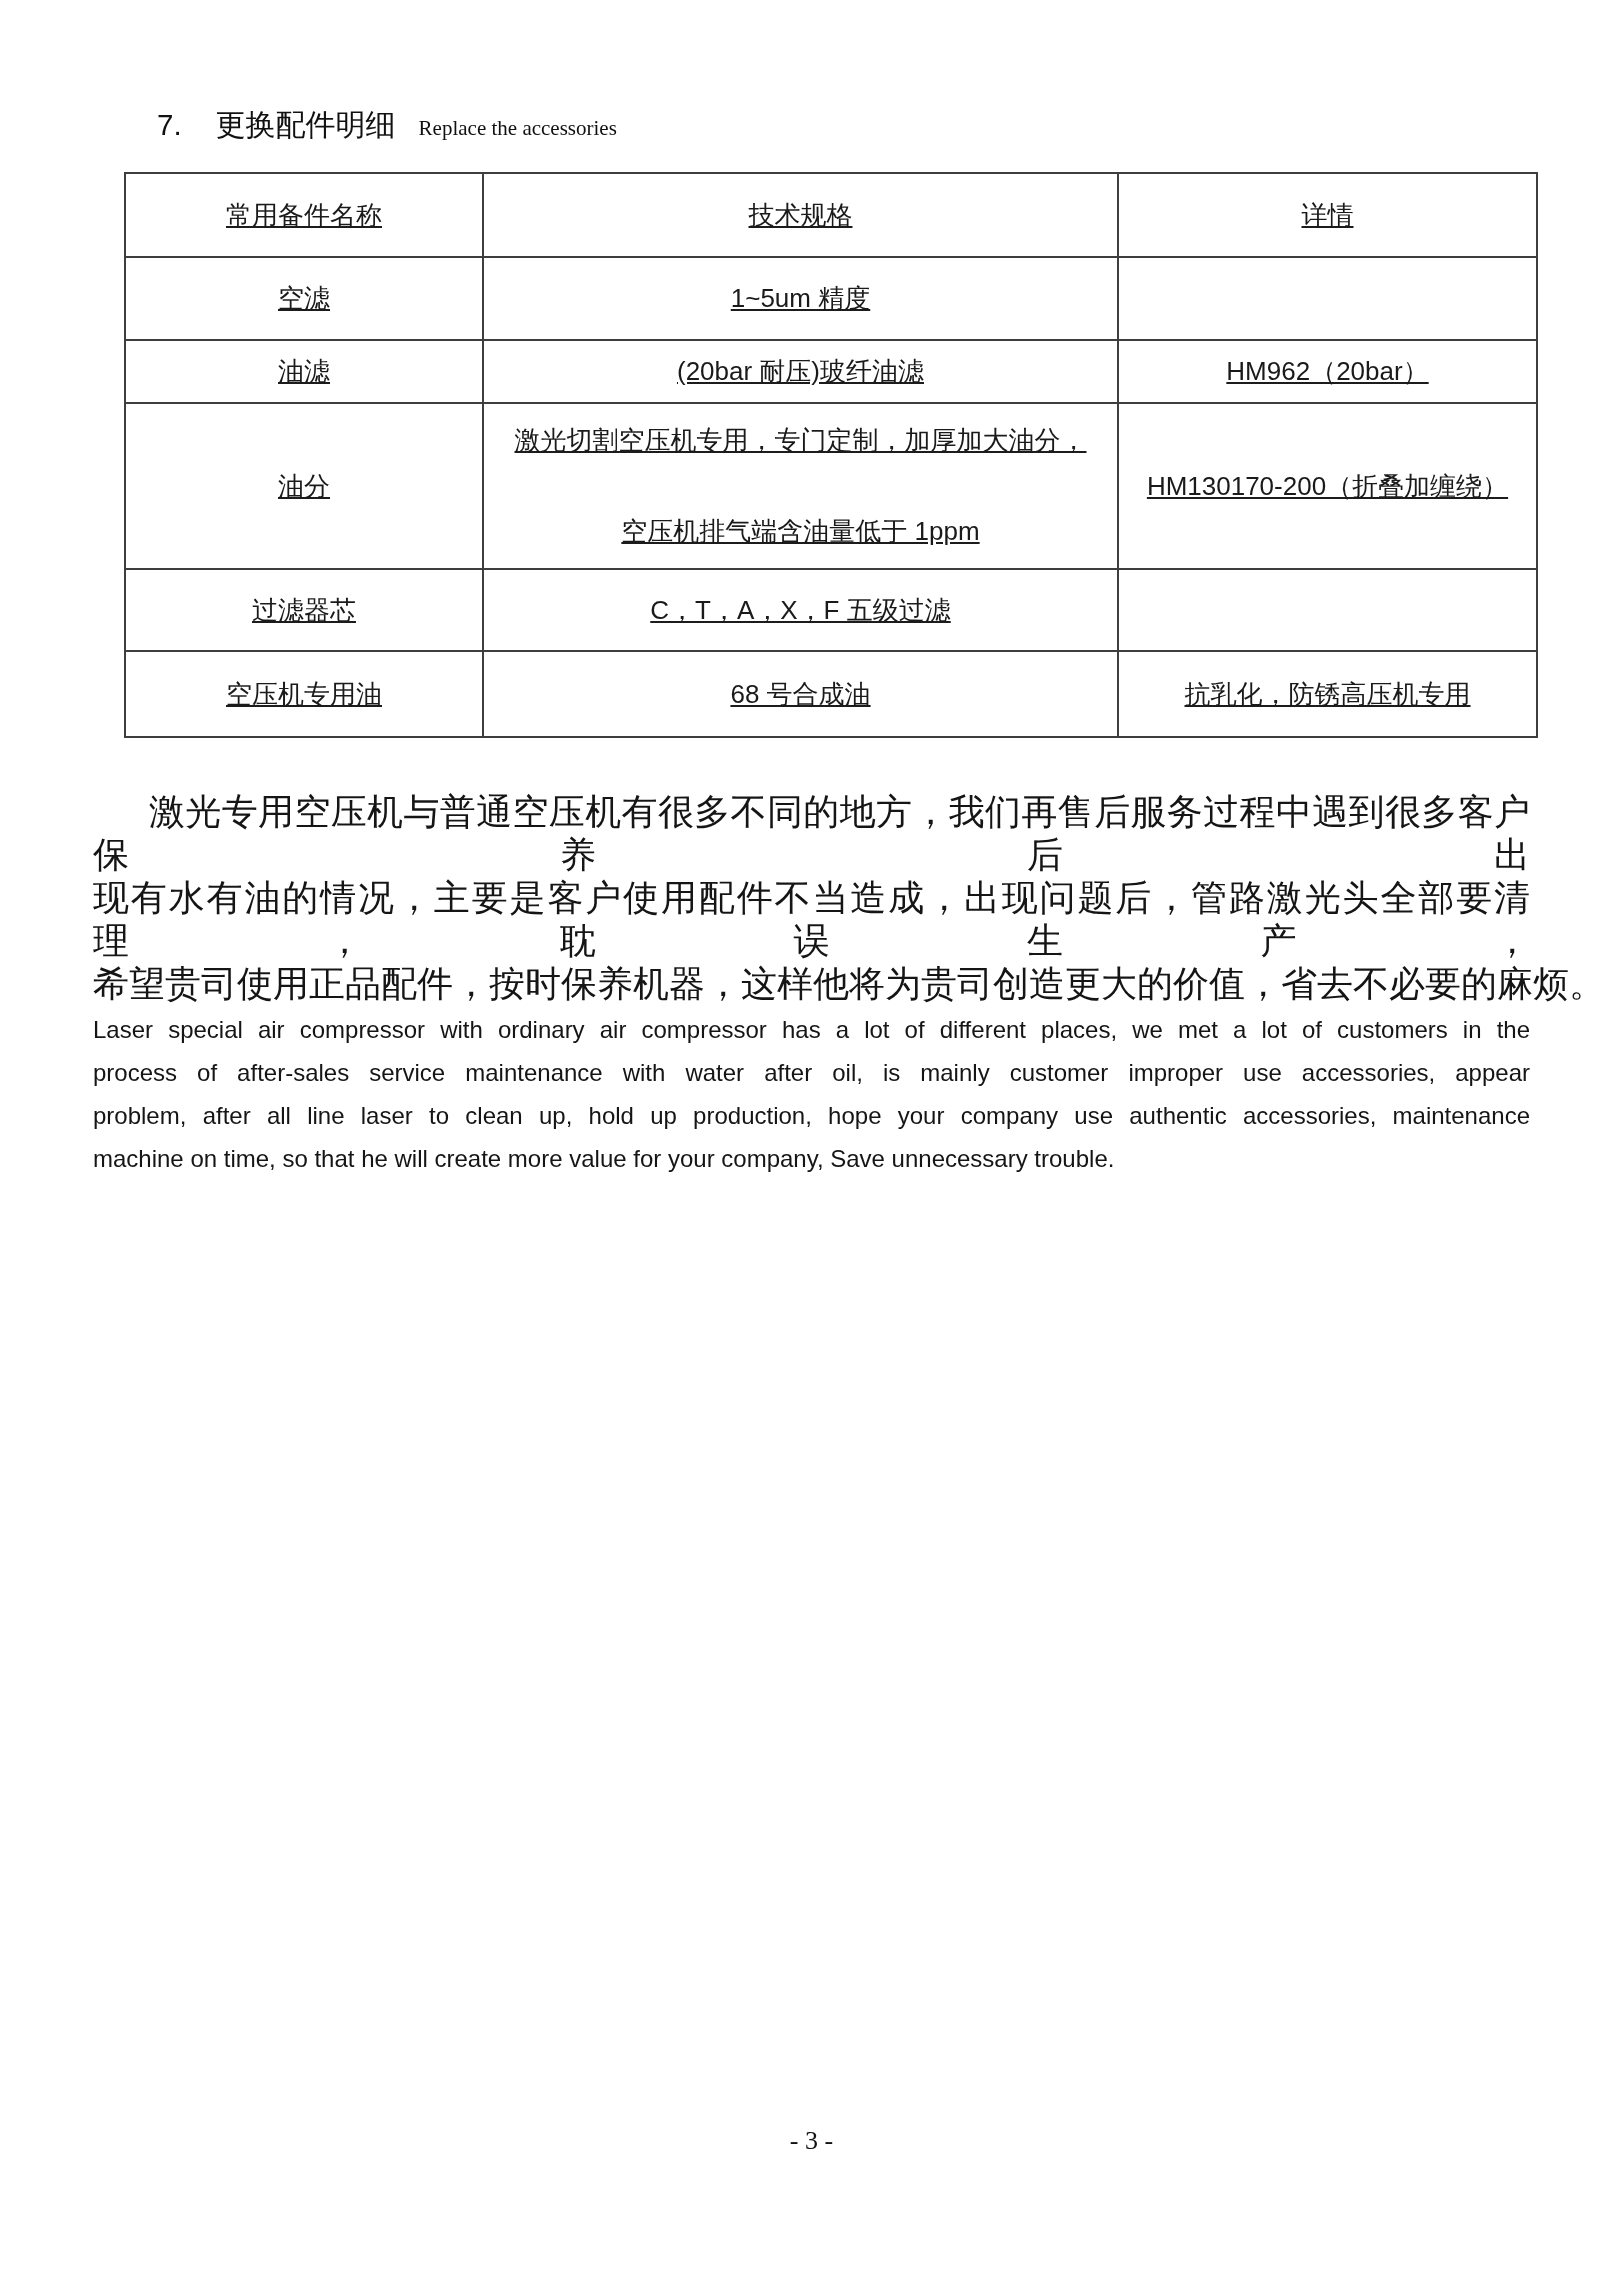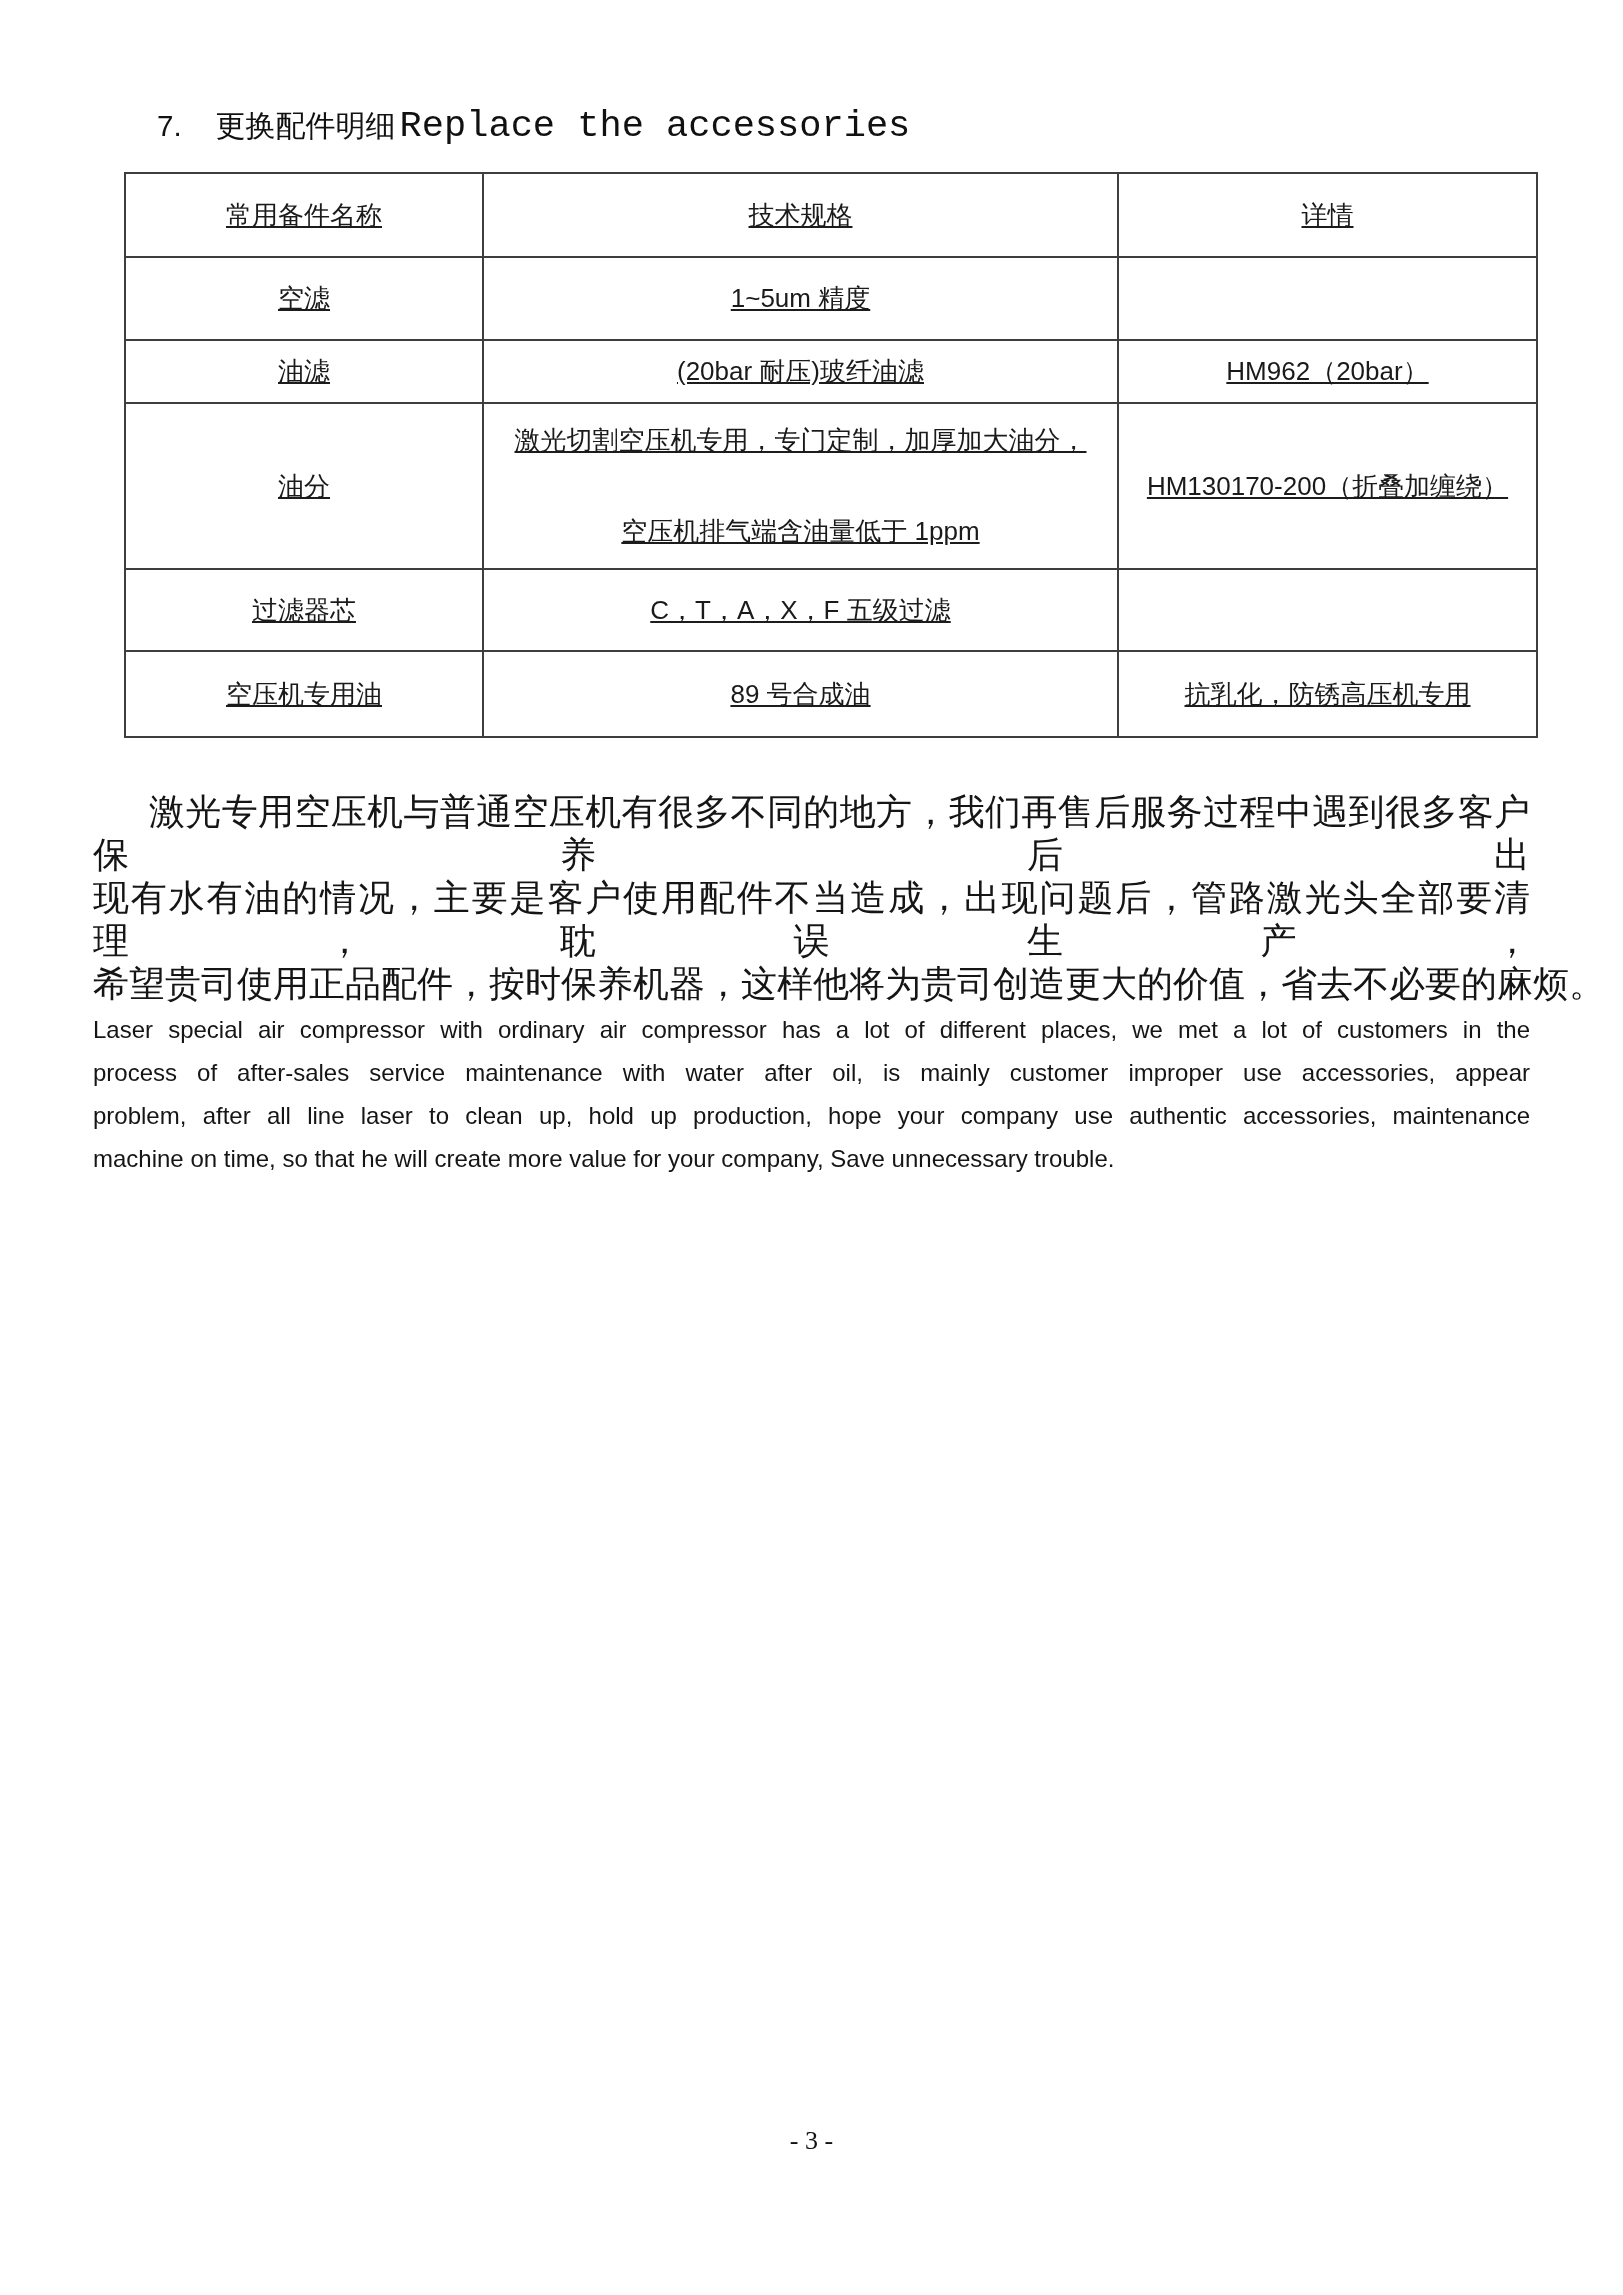--- a/index.html
+++ b/index.html
@@ -26,23 +26,23 @@
     font-size: 29.5px;
     margin-right: 34px;
     color: #111;
   }
   .heading .cn {
     font-family: "Liberation Serif", serif;
     font-size: 30px;
     color: #111;
   }
   .heading .en {
-    font-family: Liberation Mono, monospace;
-    font-size: 37px;
-    margin-left: 4px;
+    font-family: Liberation Serif, serif;
+    font-size: 21px;
+    margin-left: 23px;
     color: #111;
   }
 
   
   .table-wrap {
     position: absolute;
     left: 124px;
     top: 172px;
     width: 1412px;
   }
@@ -153,21 +153,21 @@
         </td>
         <td>HM130170-200（折叠加缠绕）</td>
       </tr>
       <tr class="r-std3">
         <td>过滤器芯</td>
         <td>C，T，A，X，F 五级过滤</td>
         <td></td>
       </tr>
       <tr class="r-std4">
         <td>空压机专用油</td>
-        <td>89 号合成油</td>
+        <td>68 号合成油</td>
         <td>抗乳化，防锈高压机专用</td>
       </tr>
     </tbody>
   </table>
 </div>
 
 <div class="para-block">
   <div class="pline cn just indent">激光专用空压机与普通空压机有很多不同的地方，我们再售后服务过程中遇到很多客户保养后出</div>
   <div class="pline cn just">现有水有油的情况，主要是客户使用配件不当造成，出现问题后，管路激光头全部要清理，耽误生产，</div>
   <div class="pline cn">希望贵司使用正品配件，按时保养机器，这样他将为贵司创造更大的价值，省去不必要的麻烦。</div>

